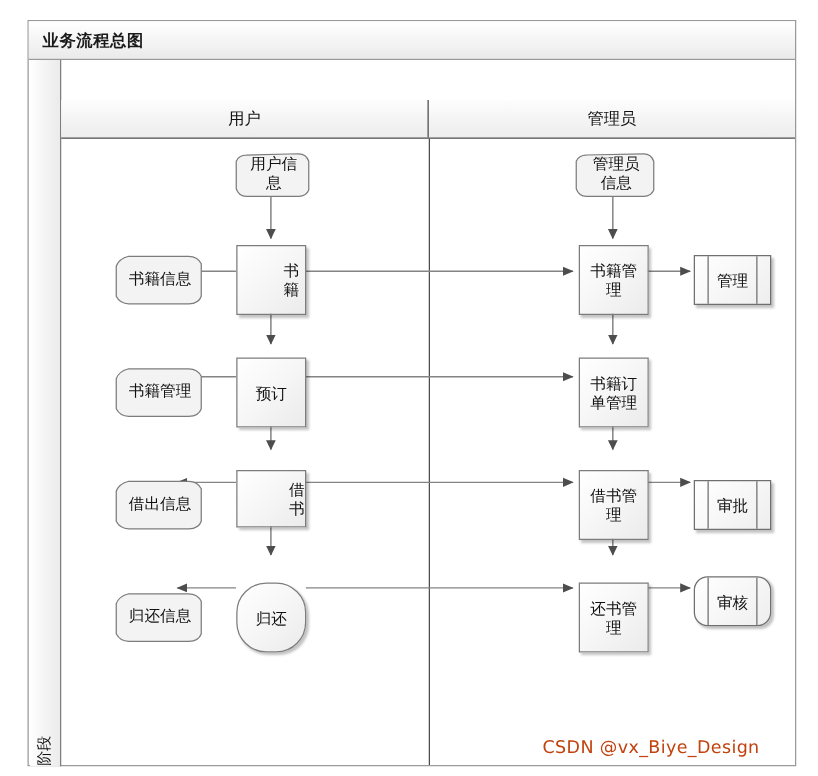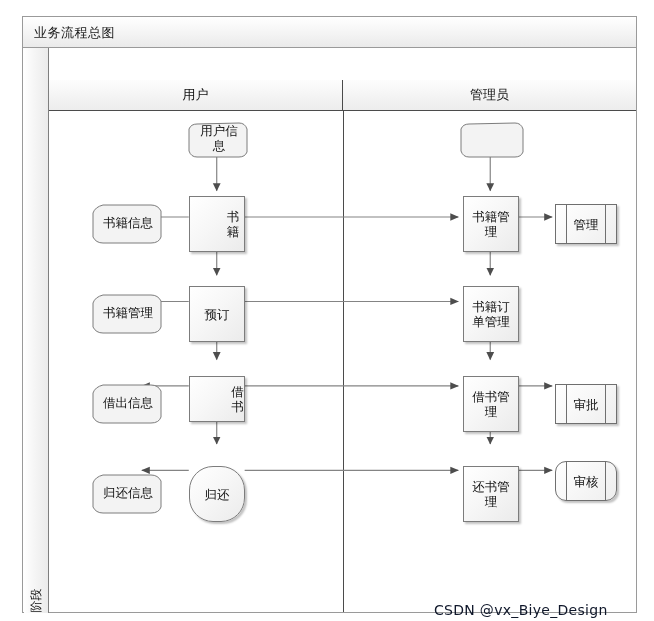--- a/index.html
+++ b/index.html
@@ -30,20 +30,21 @@
   
   #title-bar {
     position: absolute;
     left: 0;
     top: 0;
     width: 100%;
     height: 31px;
     box-sizing: border-box;
     border-bottom: 1px solid #9a9a9a;
     background: linear-gradient(to bottom, #ffffff 0%, #f4f4f4 55%, #eaeaea 100%);
+    font-weight: bold;
   }
   #title-bar .title-text {
     position: absolute;
     left: 11px;
     top: 7px;
     font-size: 13px;
     color: #1a1a1a;
     letter-spacing: 0.5px;
     white-space: nowrap;
   }
@@ -188,24 +189,23 @@
   }
 
   .node-label { position: relative; z-index: 2; }
 
   
   #watermark {
     position: absolute;
     left: 434px;
     top: 590px;
     font-size: 14px;
-    color: #0f172a;
+    color: #c2410c;
     white-space: nowrap;
     letter-spacing: 0.3px;
-    margin-top: 12px;
   }
 </style>
 </head>
 <body>
 
 <div id="diagram-frame">
 
   <div id="title-bar">
     <span class="title-text">业务流程总图</span>
   </div>
@@ -306,20 +306,21 @@
         <svg class="doc-svg" viewBox="0 0 72 46" preserveAspectRatio="none">
           <path d="M12,4 Q4,6 2,12 L2,36 Q5,42 12,42 L60,42 Q68,42 70,36 L70,10 Q67,4 60,4 Z" fill="#f3f3f3" stroke="#7c7c7c" stroke-width="1"></path>
         </svg>
         <span class="doc-label">归还信息</span>
       </div>
 
       <div class="node document" style="left:410px; top:8px; width:66px; height:42px;">
         <svg class="doc-svg" viewBox="0 0 66 42" preserveAspectRatio="none">
           <path d="M10,5 Q4,5 2,10 L2,32 Q4,38 10,38 L56,38 Q62,38 64,33 L64,10 Q62,4 56,4 Z" fill="#f3f3f3" stroke="#7c7c7c" stroke-width="1"></path>
         </svg>
+        <span class="doc-label">管理员信息</span>
       </div>
 
       <div class="node process" style="left:414px; top:85px; width:56px; height:56px; padding:0 6px;">
         <span class="node-label">书籍管理</span>
       </div>
 
       <div class="node predefined" style="left:506px; top:93px; width:62px; height:40px;">
         <span class="node-label">管理</span>
       </div>
 

